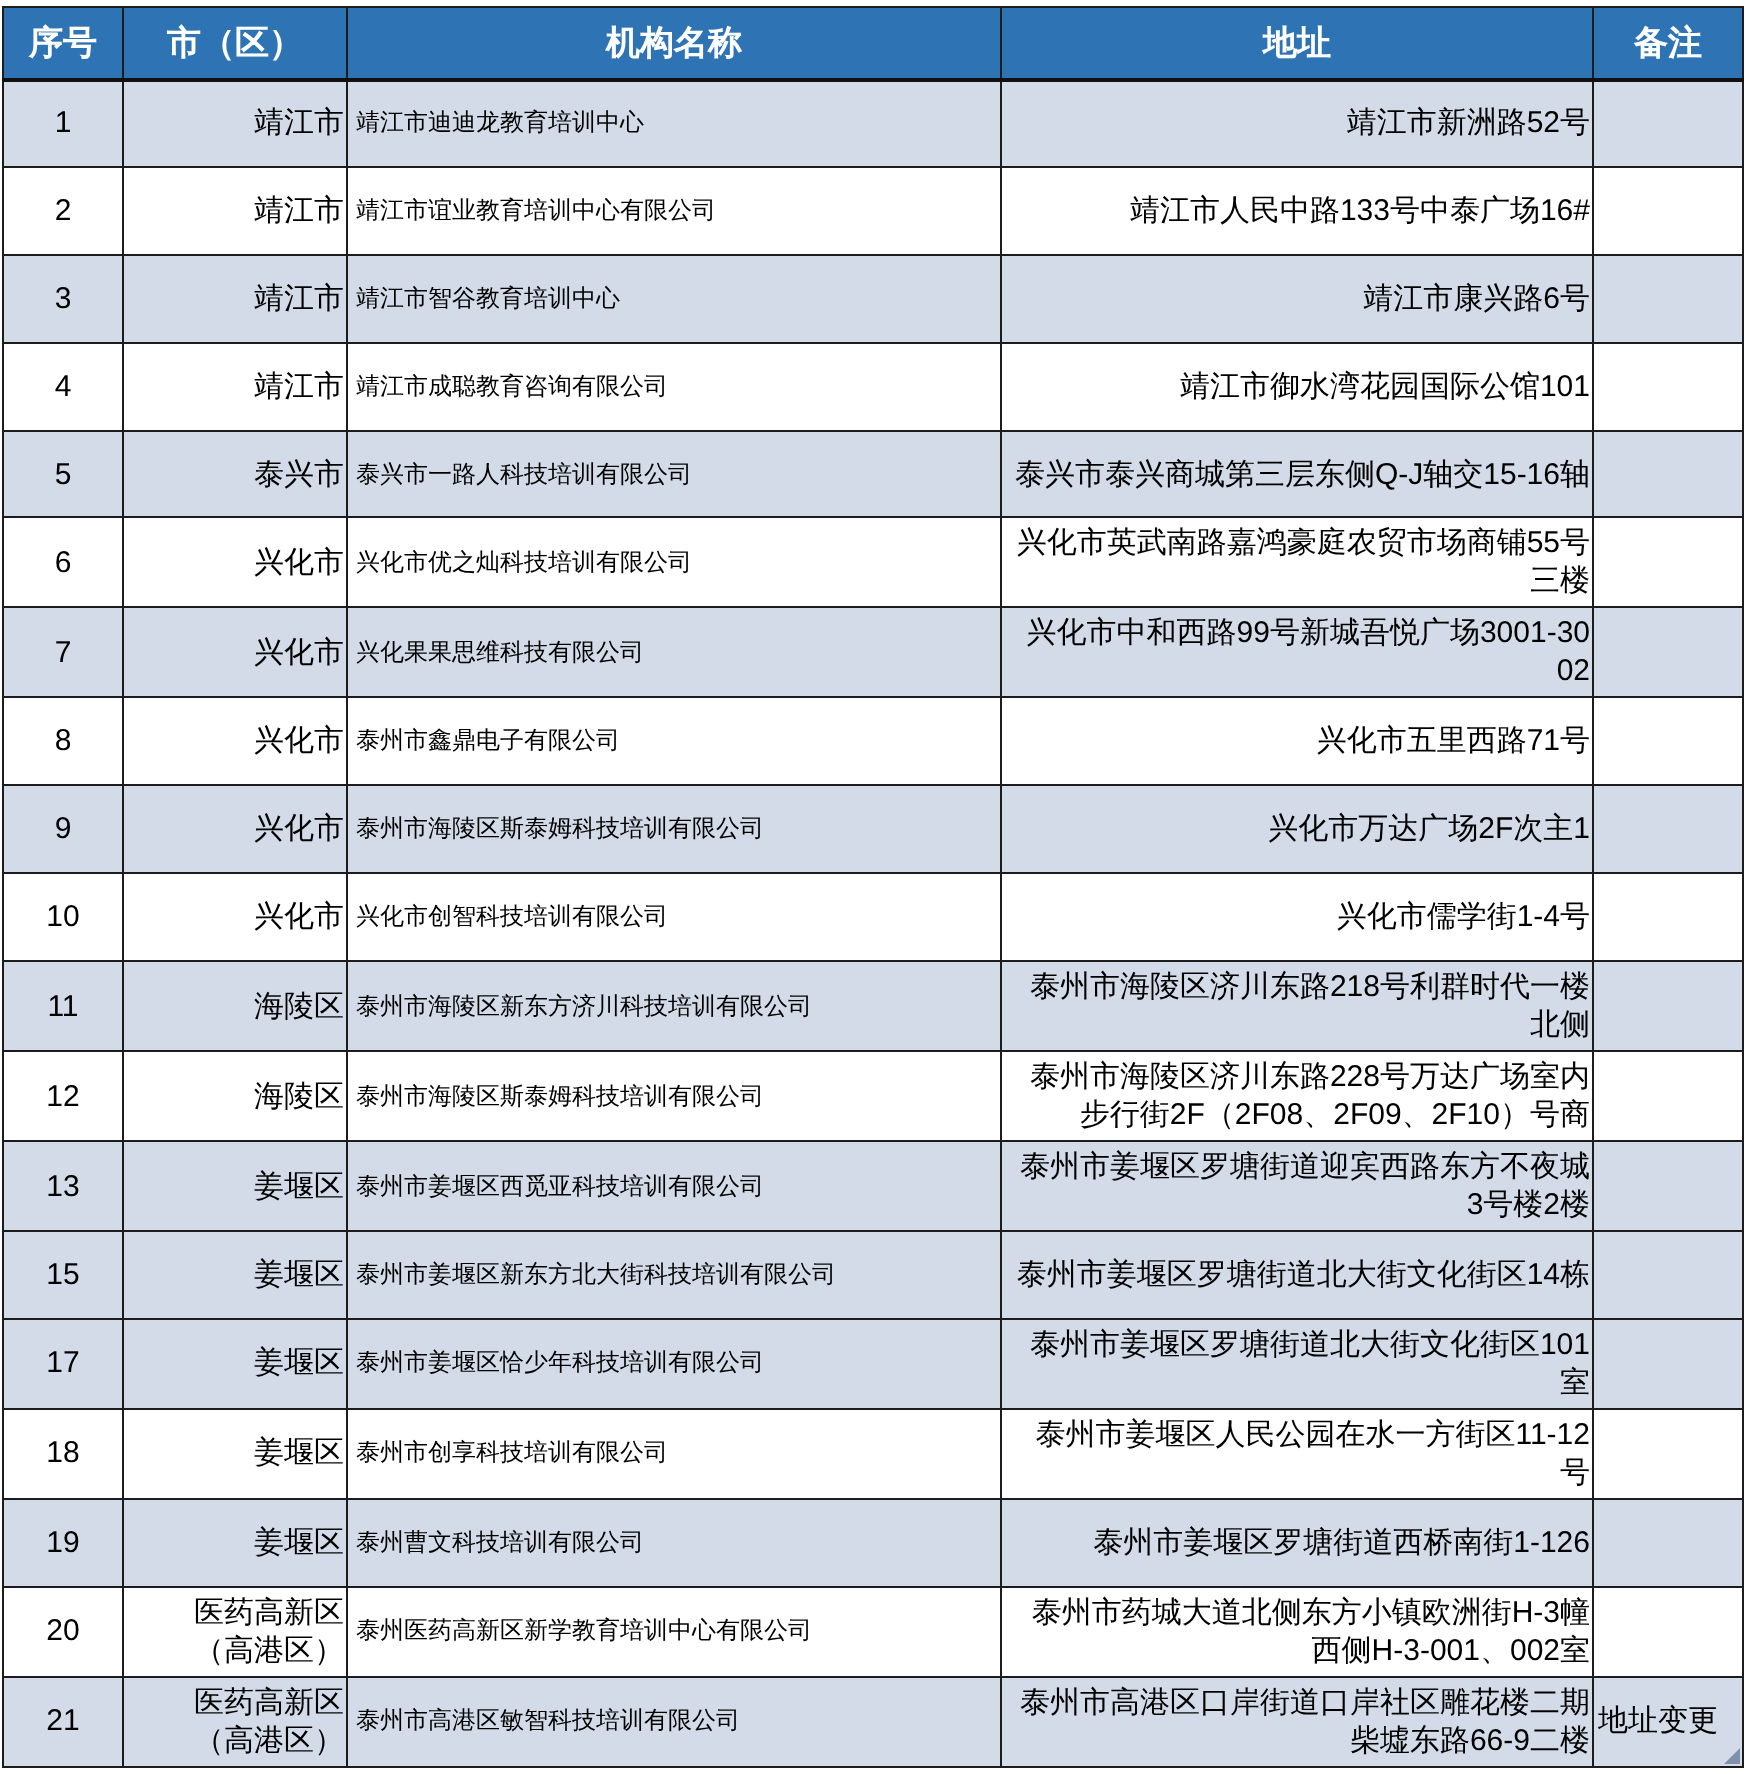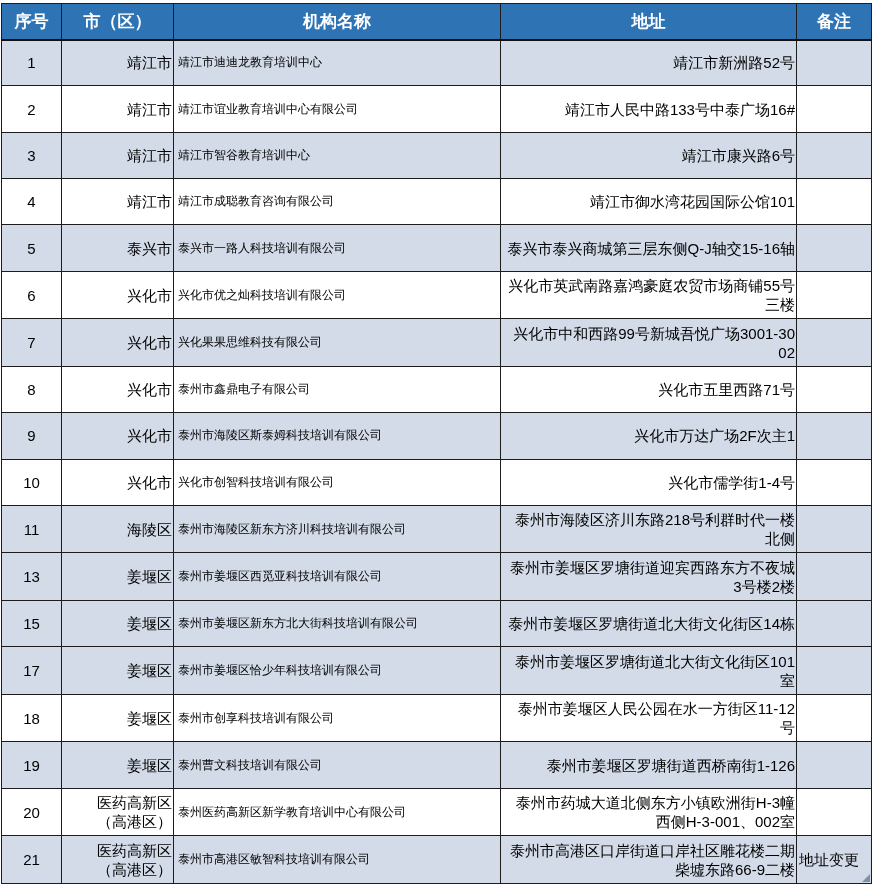--- a/index.html
+++ b/index.html
@@ -188,20 +188,27 @@
           <td class="c-address">兴化市儒学街1-4号</td>
           <td class="c-remark"></td>
         </tr>
         <tr class="band">
           <td class="c-no">11</td>
           <td class="c-city">海陵区</td>
           <td class="c-name">泰州市海陵区新东方济川科技培训有限公司</td>
           <td class="c-address">泰州市海陵区济川东路218号利群时代一楼北侧</td>
           <td class="c-remark"></td>
         </tr>
+        <tr class="plain">
+          <td class="c-no">12</td>
+          <td class="c-city">海陵区</td>
+          <td class="c-name">泰州市海陵区斯泰姆科技培训有限公司</td>
+          <td class="c-address">泰州市海陵区济川东路228号万达广场室内步行街2F（2F08、2F09、2F10）号商</td>
+          <td class="c-remark"></td>
+        </tr>
         <tr class="band">
           <td class="c-no">13</td>
           <td class="c-city">姜堰区</td>
           <td class="c-name">泰州市姜堰区西觅亚科技培训有限公司</td>
           <td class="c-address">泰州市姜堰区罗塘街道迎宾西路东方不夜城3号楼2楼</td>
           <td class="c-remark"></td>
         </tr>
         <tr class="band">
           <td class="c-no">15</td>
           <td class="c-city">姜堰区</td>

